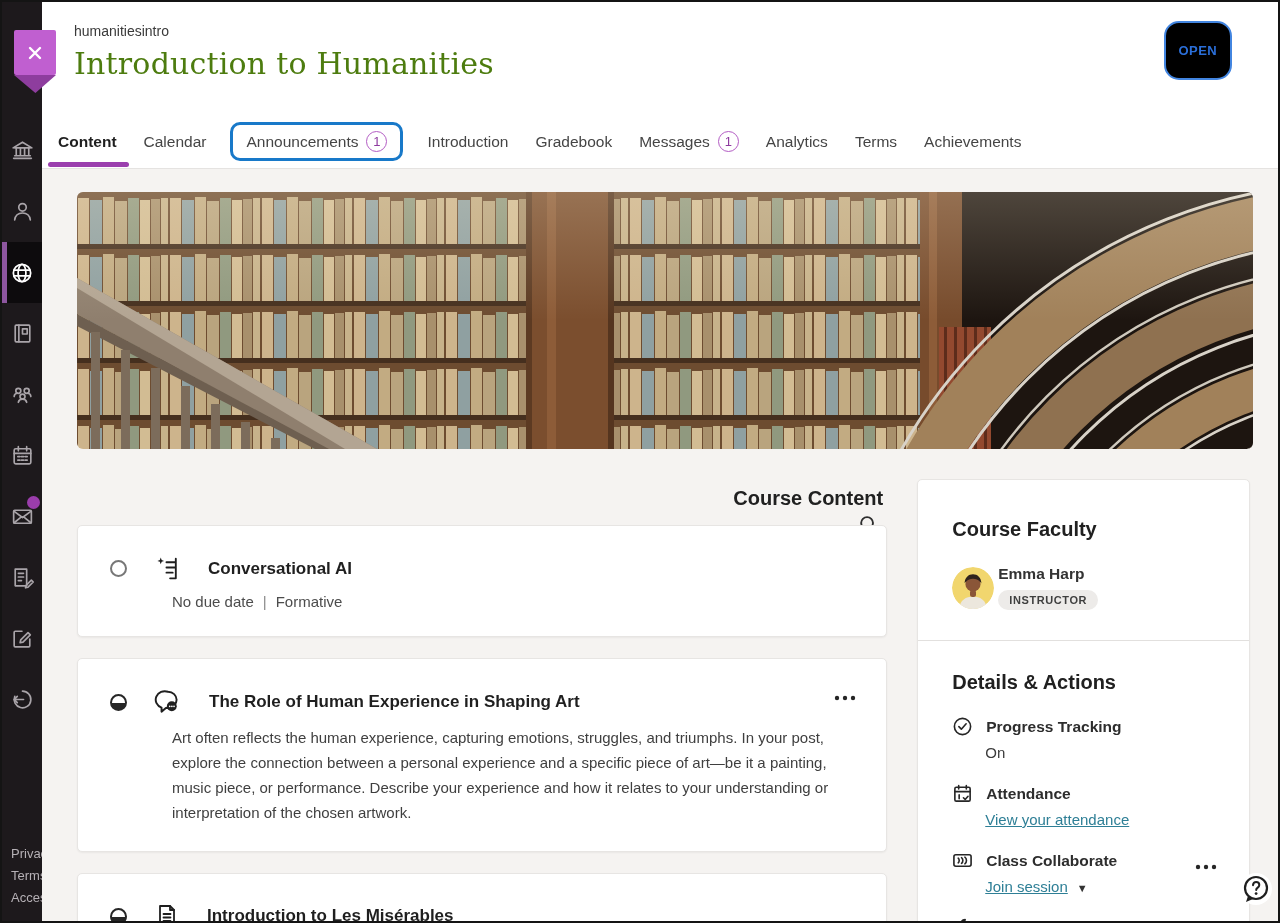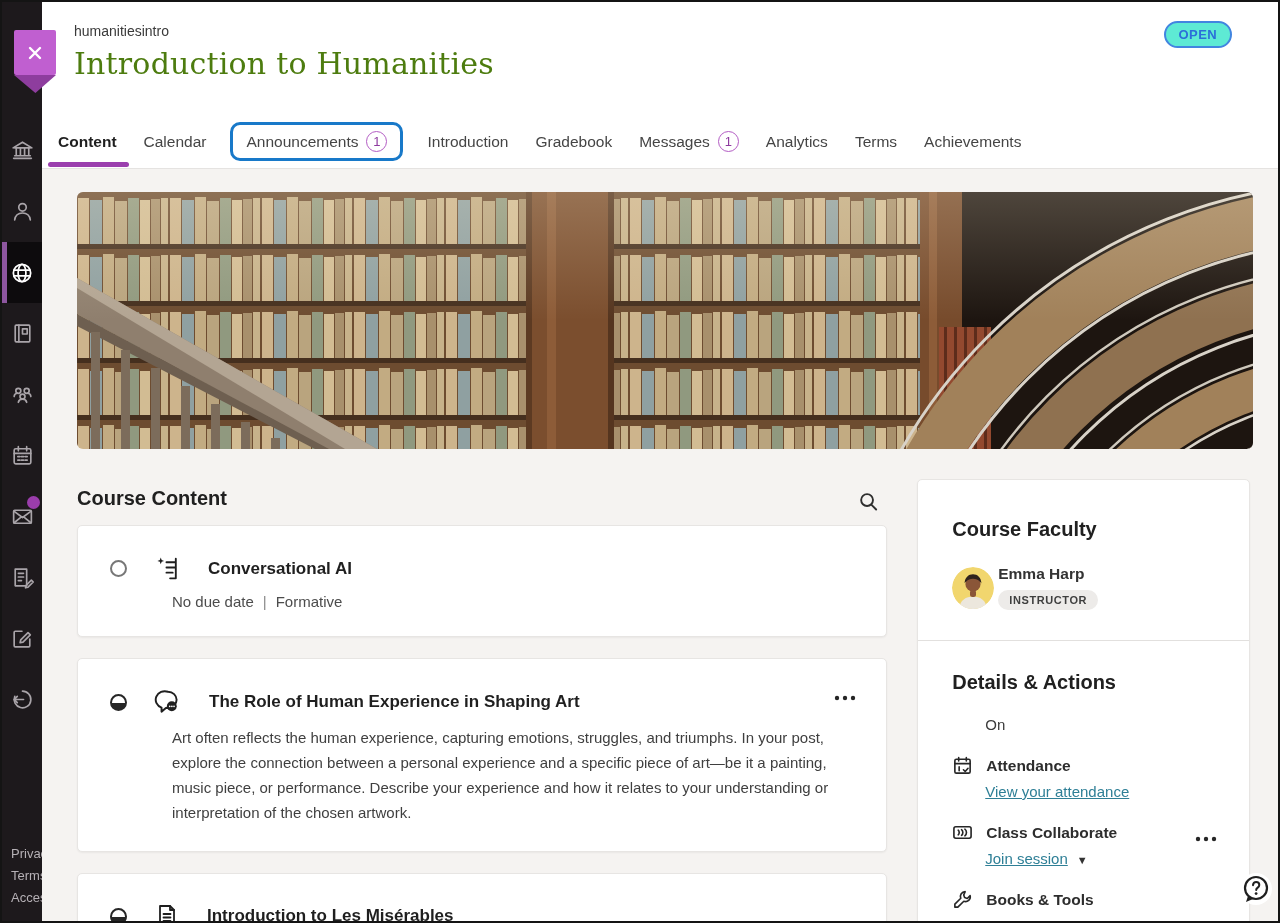--- a/index.html
+++ b/index.html
@@ -35,22 +35,22 @@
                 clip-path:polygon(0 0,100% 0,51% 100%); }
 
   
   .main { position:absolute; left:40px; top:0; right:0; height:100%; }
 
   .header { position:relative; background:#fff; height:113px; padding:21px 0 0 32px; }
   .course-id { font-size:14px; color:#3a3a3a; }
   .course-title { margin-top:7px; font-family:"DejaVu Serif","Liberation Serif",serif;
                   font-size:30px; color:#4d7c0f; letter-spacing:.2px; }
   .open-badge { position:absolute; top:19px; right:46px; border:2px solid #4285e0;
-                color:#2b6fd9; background:#5eead4; font-size:13px; font-weight:700;
-                letter-spacing:.4px; padding:4px 13px; border-radius:15px; cursor:pointer; }
+                color:#2b6fd9; background:#000000; font-size:13px; font-weight:700;
+                letter-spacing:.4px; padding:20px 13px; border-radius:15px; cursor:pointer; }
 
   .tabbar { background:#fff; height:54px; border-bottom:1px solid #e5e3e1;
             display:flex; align-items:center; padding-left:16px; gap:27px; }
   .tab { position:relative; font-size:15.5px; color:#454545; white-space:nowrap;
          cursor:pointer; display:inline-flex; align-items:center; gap:8px; }
   .tab.active { color:#1f1f1f; font-weight:700; }
   .tab.active::after { content:""; position:absolute; left:-10px; right:-12px;
          bottom:-16px; height:5px; border-radius:3px; background:#9b3fae; }
   .tab-badge { width:21px; height:21px; border:1px solid #b35cc4; color:#8e3a9f;
          border-radius:50%; font-size:13px; display:inline-flex; align-items:center;
@@ -59,22 +59,22 @@
          padding:6px 13px; margin:-9px -3px; }
 
   
   .page { padding:23px 28px 0 35px; }
   .hero { width:1176px; height:257px; border-radius:6px; overflow:hidden; position:relative; }
   .hero svg { display:block; }
 
   .columns { display:flex; gap:30px; margin-top:30px; align-items:flex-start; }
   .left-col { width:811px; }
 
-  .cc-head { display:flex; align-items:flex-start; justify-content:space-between;
-             padding:8px 4px 0 0; height:46px; }
+  .cc-head { display:flex; align-items:flex-end; justify-content:space-between;
+             padding:8px 4px 0 0; height:46px;flex-direction:column; }
   .cc-title { font-size:20px; font-weight:600; color:#202020; }
   .icon-btn { background:none; border:none; cursor:pointer; display:flex; padding:4px; }
 
   .card { position:relative; background:#fff; border:1px solid #e7e5e3; border-radius:5px;
           box-shadow:0 1px 2px rgba(0,0,0,.05); margin-bottom:21px; padding:29px 32px 26px; }
   .card-row { display:flex; align-items:center; gap:27px; }
   .status-circle { flex:0 0 auto; width:17px; height:17px; border-radius:50%;
           border:2px solid #777; cursor:pointer; }
   .status-circle.in-progress { border-color:#262626;
           background:linear-gradient(to top,#262626 50%,transparent 50%); }
@@ -401,20 +401,27 @@
               <div class="fac-name">Emma Harp</div>
               <span class="fac-role">INSTRUCTOR</span>
             </span>
           </div>
 
           <hr class="panel-div">
 
           <div class="panel-h">Details &amp; Actions</div>
 
           <div class="d-item">
+            <div class="d-row">
+              <svg width="21" height="21" viewBox="0 0 22 22">
+                  <circle cx="11" cy="11" r="8.5"></circle>
+                  <path d="M7.2 11.2l2.6 2.6 5-5.6"></path>
+                </svg>
+              <span class="d-label">Progress Tracking</span>
+            </div>
             <div class="d-sub">On</div>
           </div>
 
           <div class="d-item">
             <div class="d-row">
               <svg width="21" height="21" viewBox="0 0 22 22">
                   <rect x="3" y="4.5" width="16" height="14.5" rx="1.5"></rect>
                   <path d="M7 2.8v3.4M15 2.8v3.4M3 9h16M7.5 12.5v4"></path>
                   <path d="M12 15.5l1.8 1.8 3-3.4"></path>
                 </svg>

